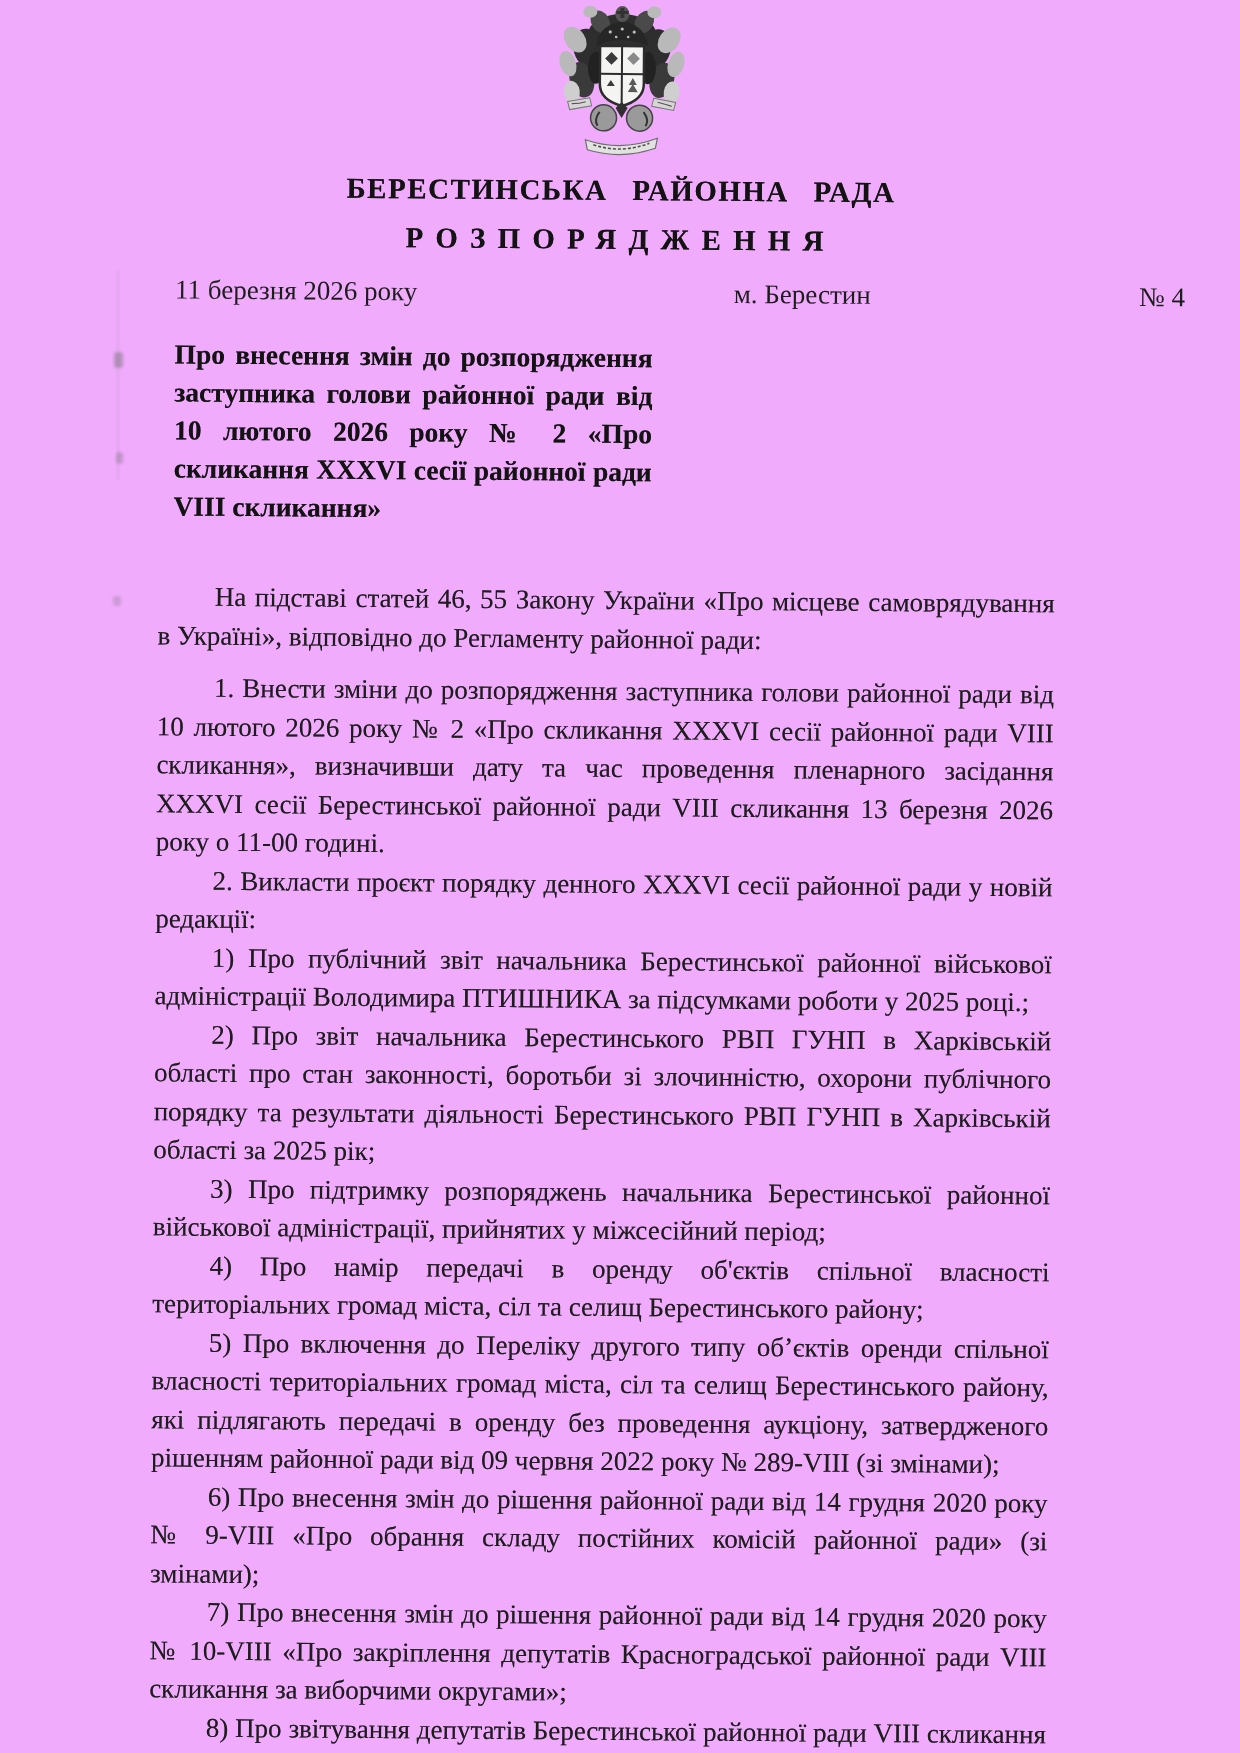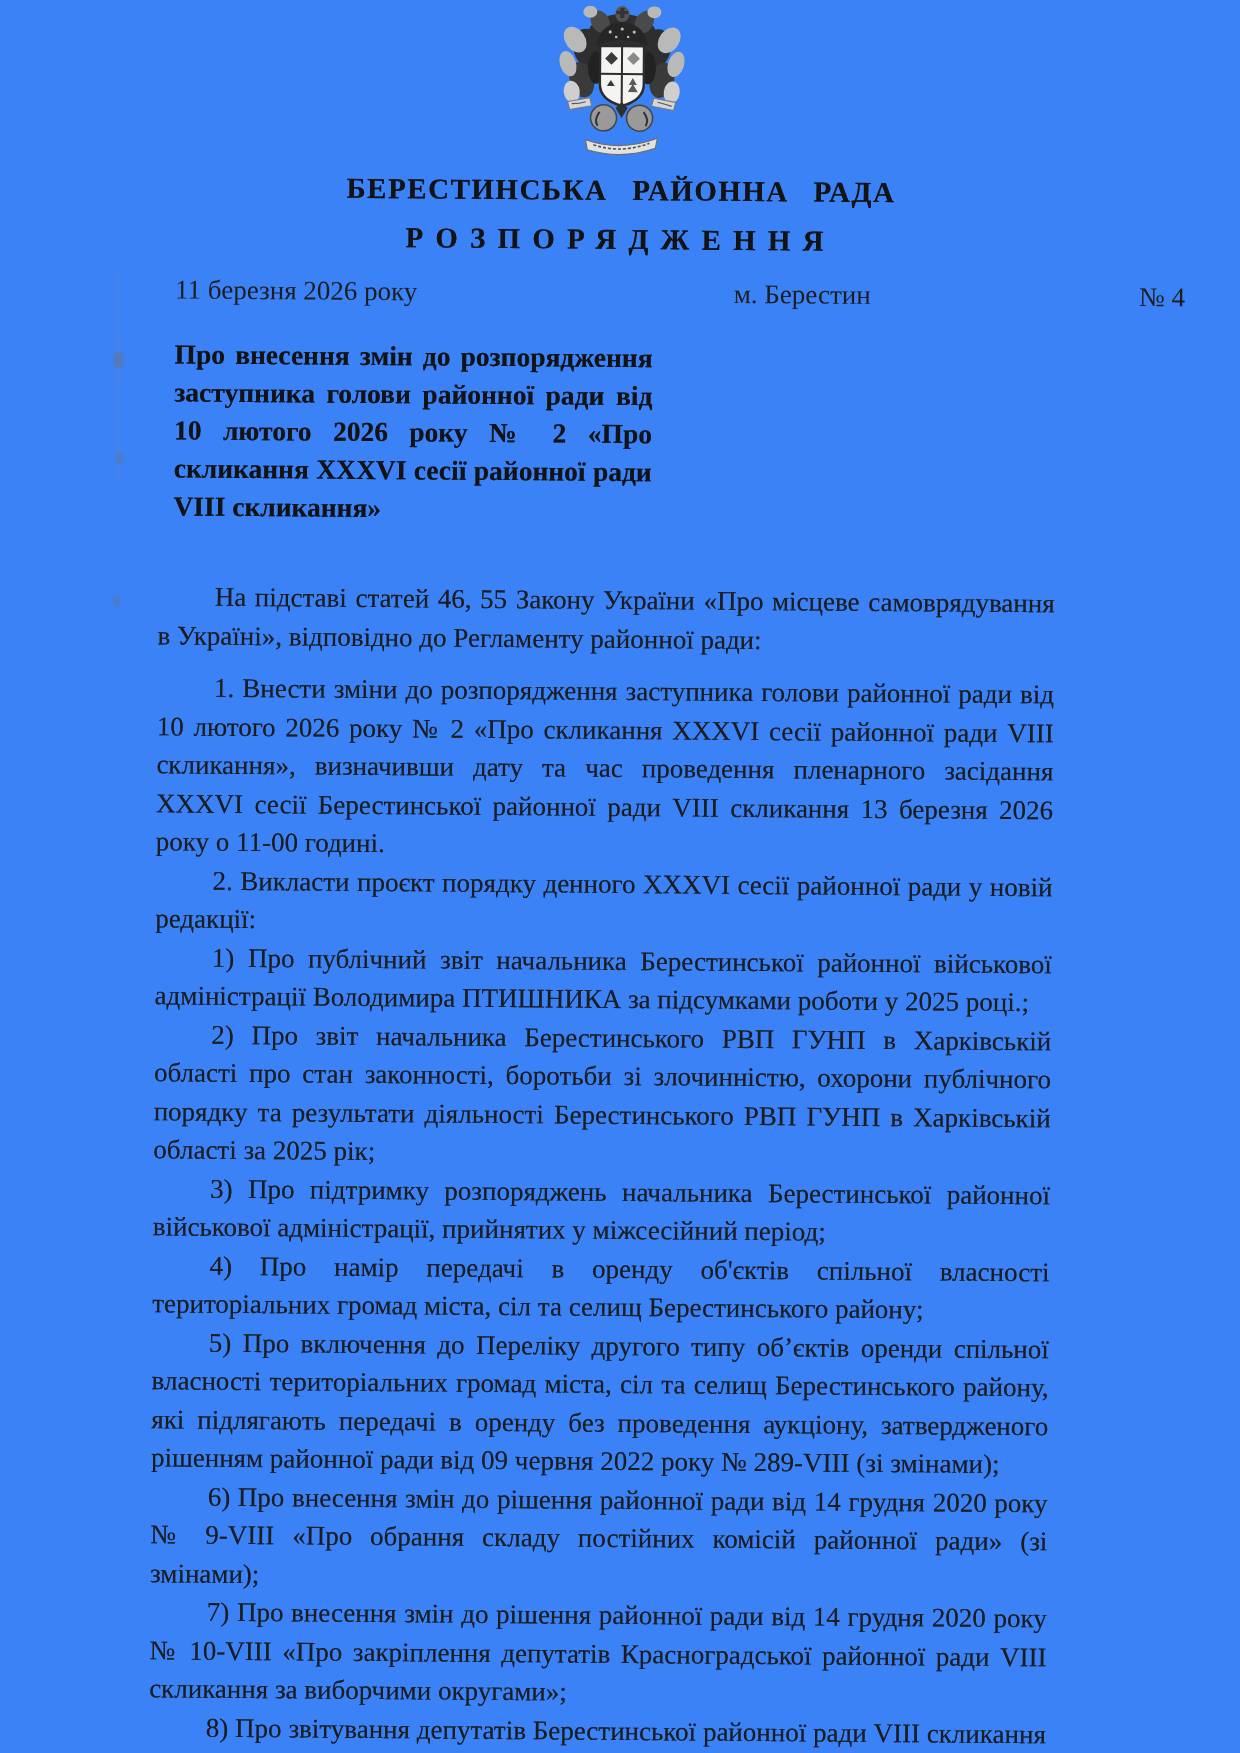--- a/index.html
+++ b/index.html
@@ -1,20 +1,20 @@
 <!DOCTYPE html>
 <html><head>
 <meta charset="utf-8">
 <style>
   html,body{margin:0;padding:0;background:#e9e9e7;}
   .page{
     position:relative;
     width:1240px;height:1753px;
     margin:0 auto;
-    background:#3b82f6;
+    background:#f0abfc;
     overflow:hidden;
     font-family:"Liberation Serif", serif;
     color:#1d1d1d;
   }
   .tilt{
     position:absolute;inset:0;
     transform:rotate(0.45deg);
     transform-origin:50% 18%;
   }
   .emblem{

